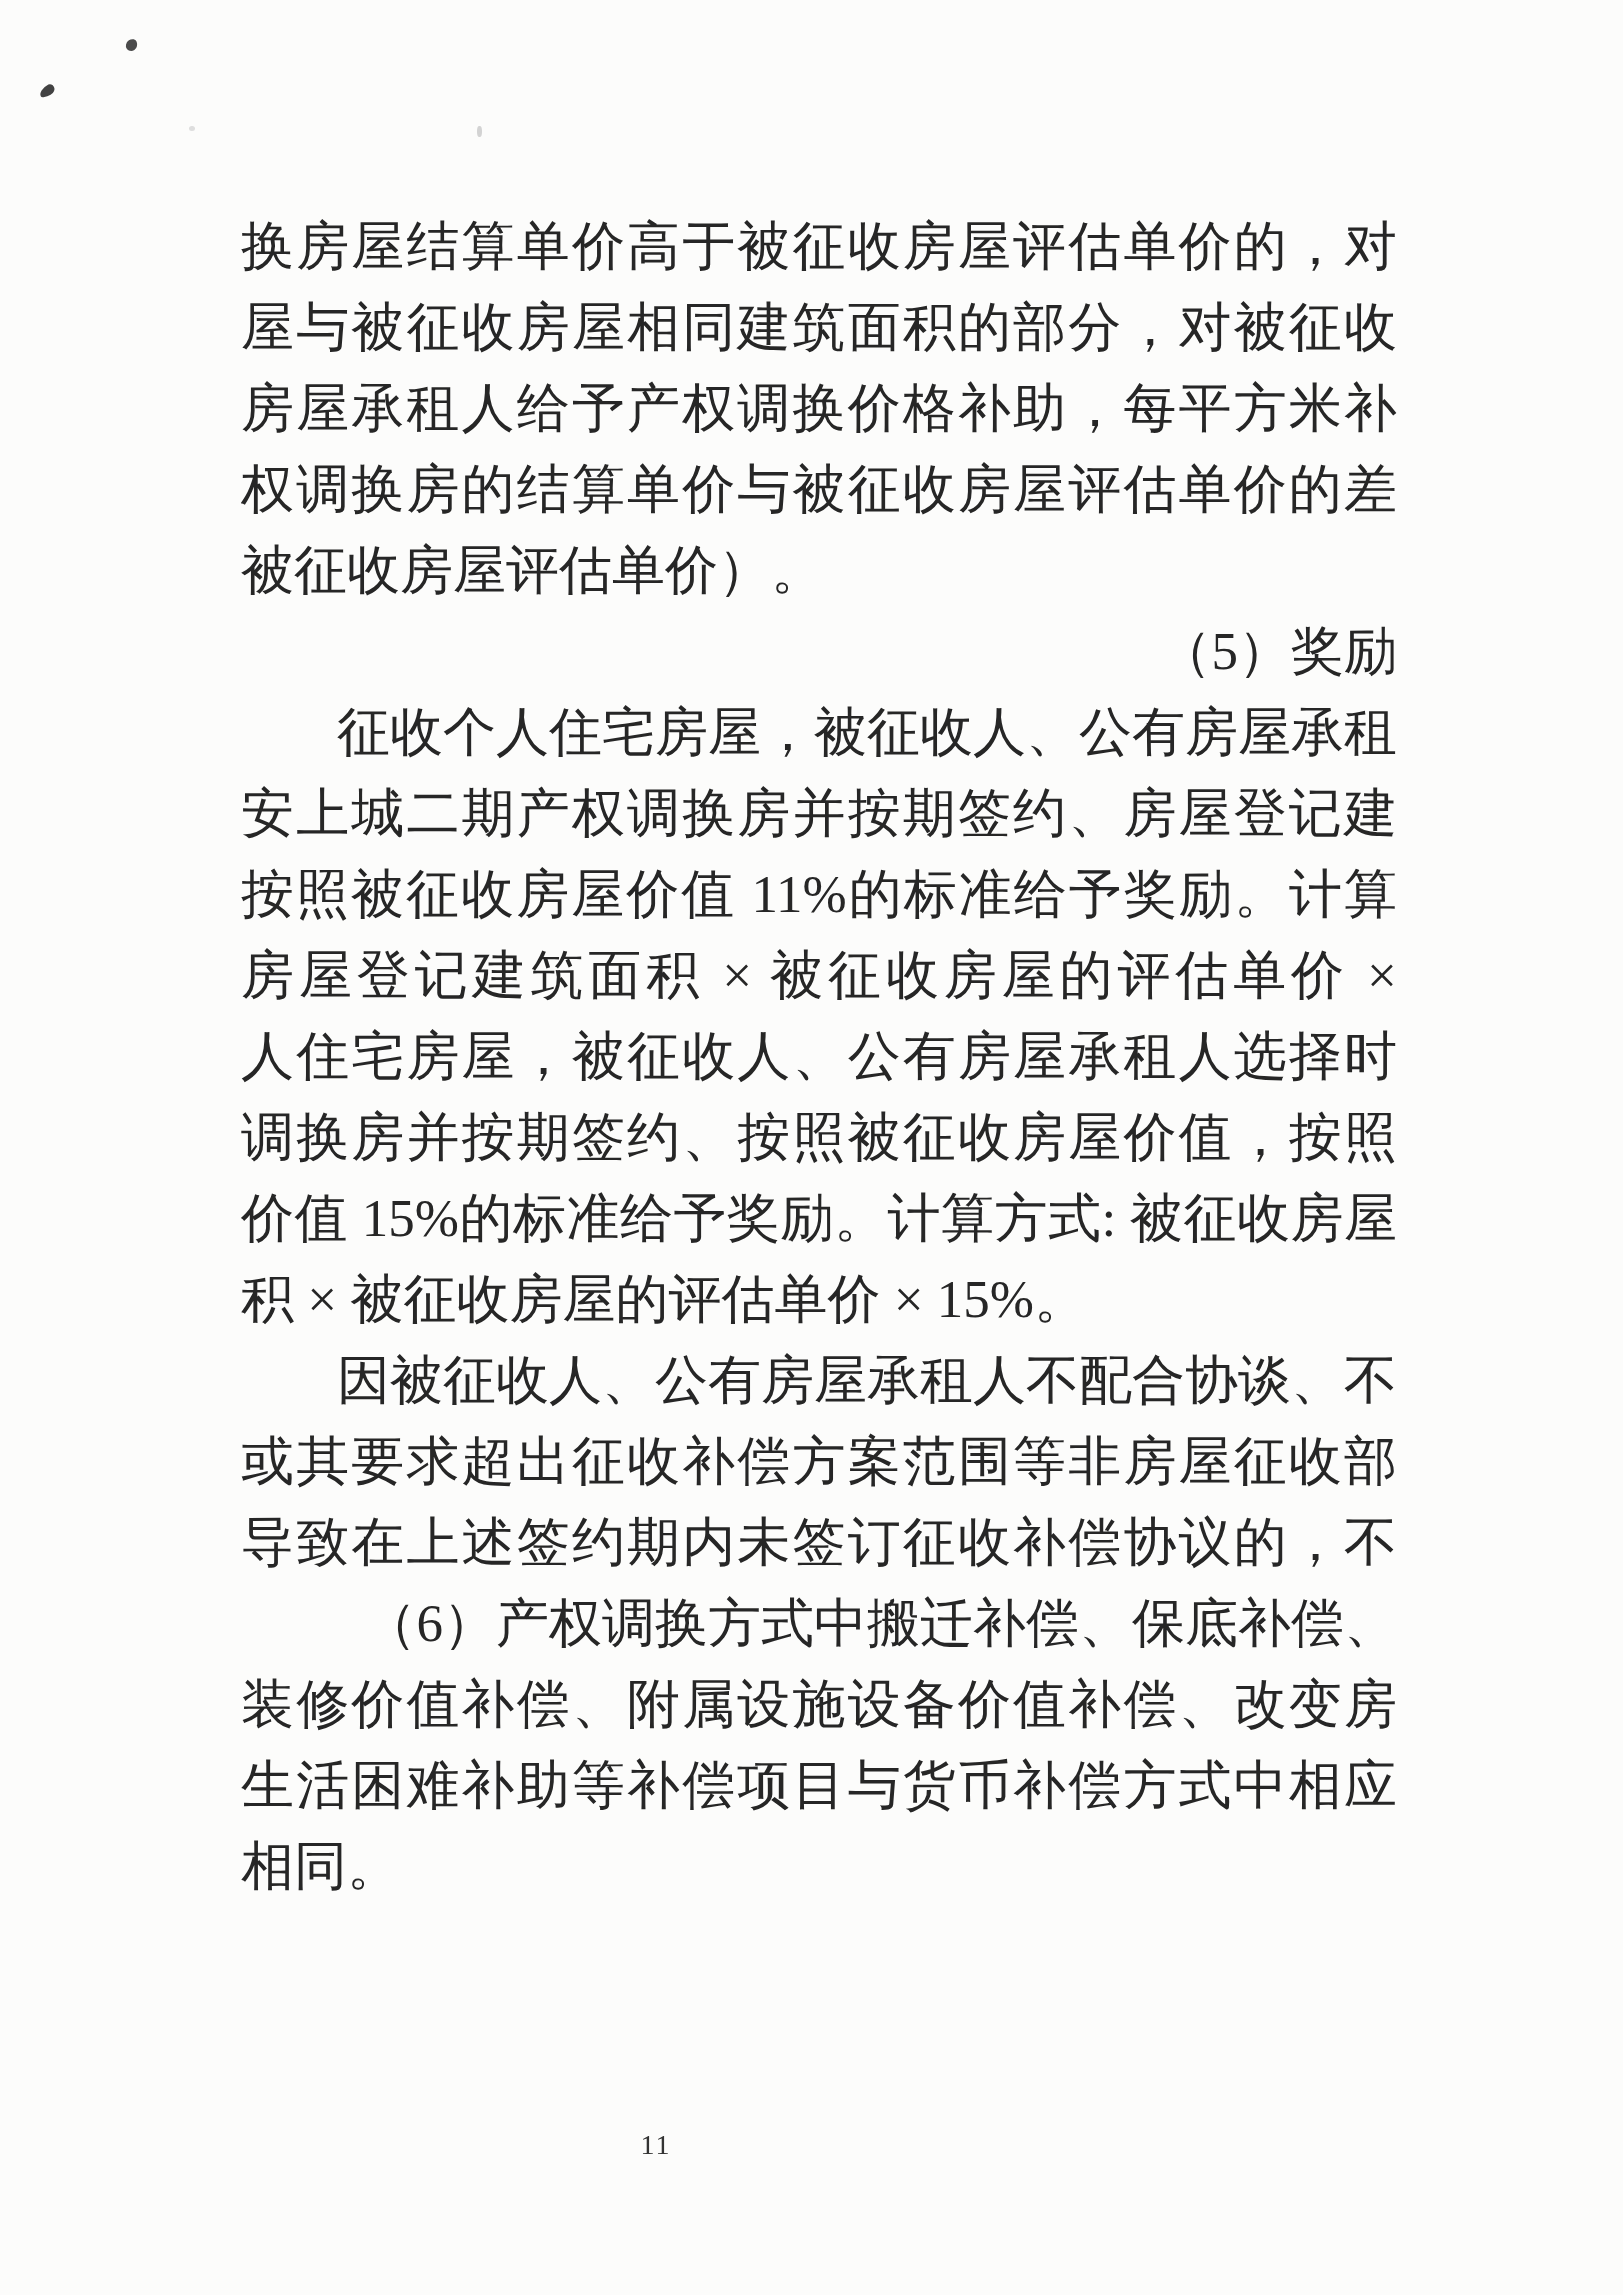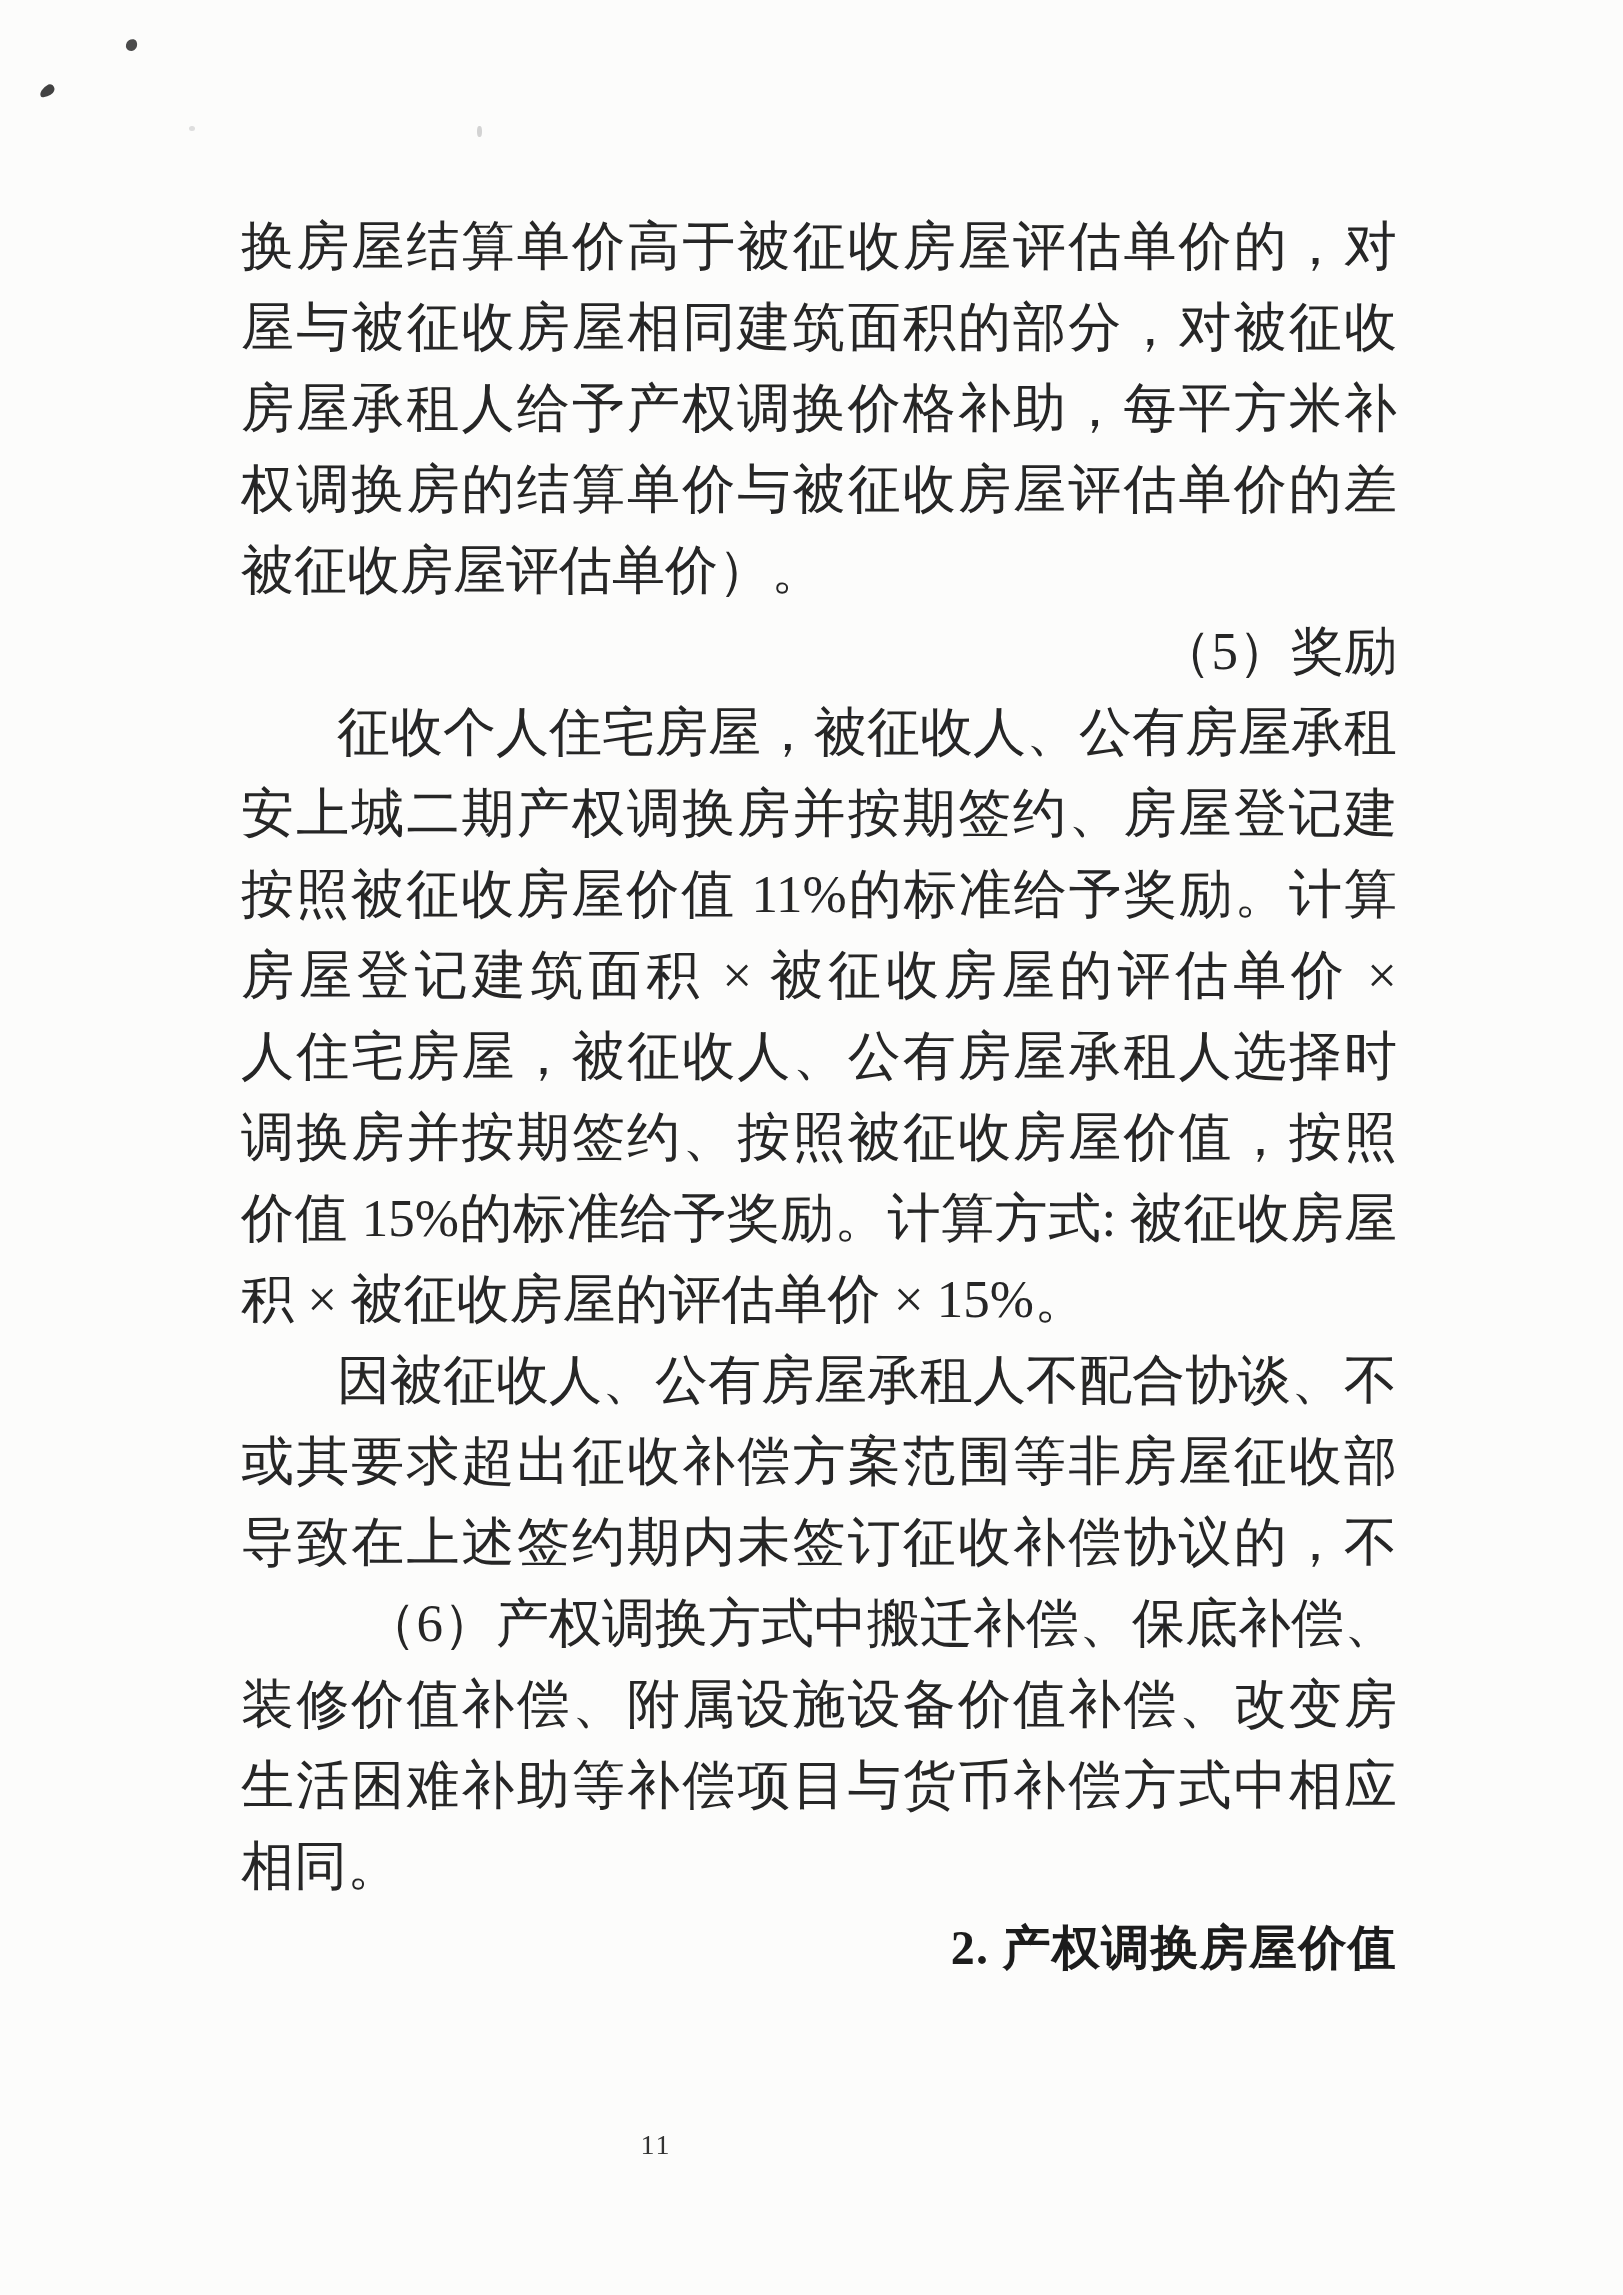--- a/index.html
+++ b/index.html
@@ -104,21 +104,20 @@
       <p class="line fill"><span>调换房并按期签约、按照被征收房屋价值，按照被征收房屋</span></p>
       <p class="line fill"><span>价值 15%的标准给予奖励。计算方式: 被征收房屋登记建筑面</span></p>
       <p class="line"><span>积 × 被征收房屋的评估单价 × 15%。</span></p>
       <p class="line indent fill"><span>因被征收人、公有房屋承租人不配合协谈、不配合入户</span></p>
       <p class="line fill"><span>或其要求超出征收补偿方案范围等非房屋征收部门的原因，</span></p>
       <p class="line fill"><span>导致在上述签约期内未签订征收补偿协议的，不给予奖励。</span></p>
       <p class="line indent fill"><span>（6）产权调换方式中搬迁补偿、保底补偿、室内装饰</span></p>
       <p class="line fill"><span>装修价值补偿、附属设施设备价值补偿、改变房屋用途补助、</span></p>
       <p class="line fill"><span>生活困难补助等补偿项目与货币补偿方式中相应补偿项目</span></p>
       <p class="line"><span>相同。</span></p>
-      <p class="line indent bold"><span>2. 产权调换房屋价值</span></p>
     </main>
 
   <footer class="page-footer">
     <span class="page-number">11</span>
   </footer>
 
 </div>
 
 
 </body></html>

